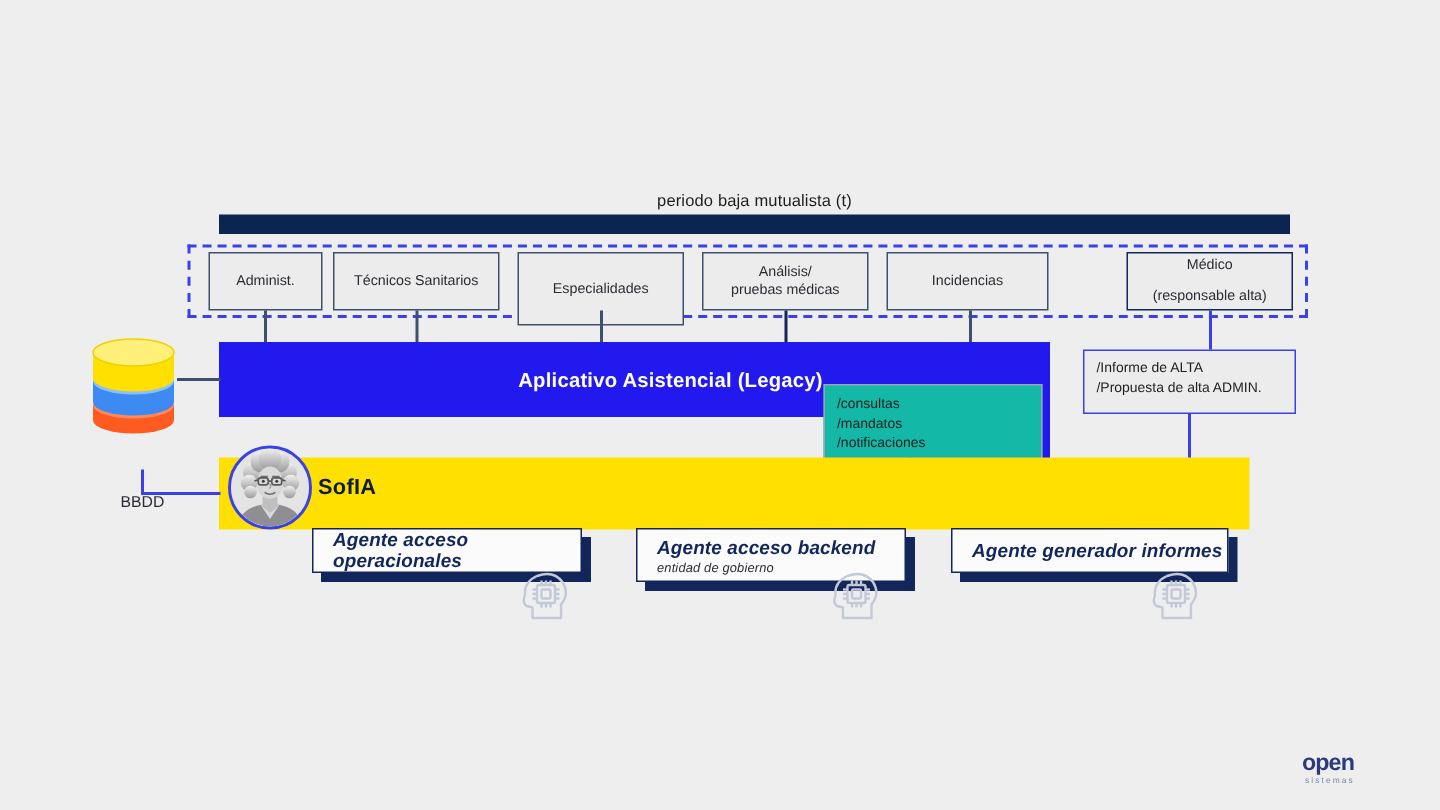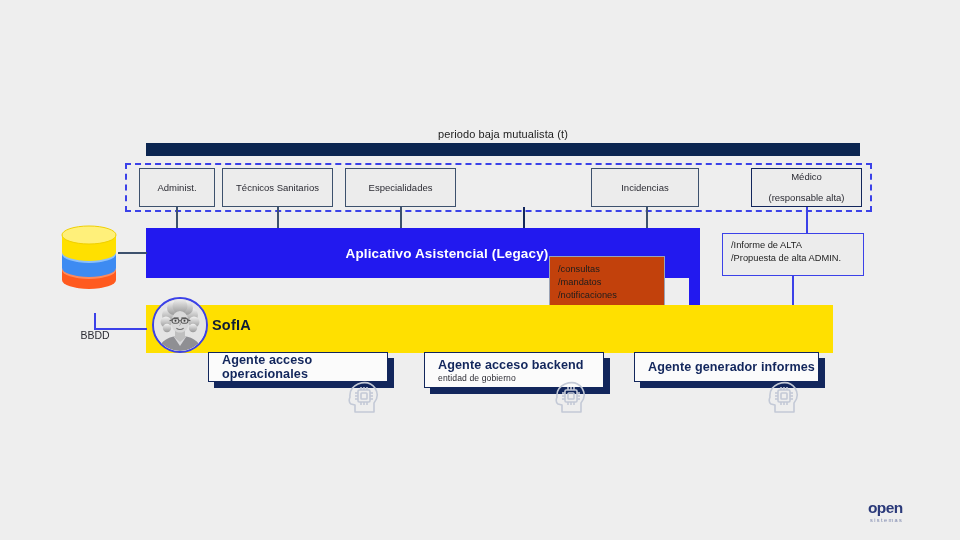--- a/index.html
+++ b/index.html
@@ -64,22 +64,22 @@
   #legacy-label{
     left:146px;top:228px;width:554px;height:50px;
     display:flex;align-items:center;justify-content:center;
     color:#ffffff;font-weight:bold;font-size:13.5px;
     letter-spacing:.15px;
     padding-left:48px;
   }
 
   
   #endpoints-box{
-    left:549px;top:256px;width:116px;height:58px;
-    background:#c2410c;
+    left:549px;top:256px;width:146px;height:58px;
+    background:#14b8a6;
     border:1.4px solid #9aa3b5;
     padding:6px 0 0 8px;
     font-size:9.3px;color:#1d1d1d;line-height:1.42;
   }
 
   
   #alta-box{
     left:722px;top:233px;width:142px;height:43px;
     background:#ececec;
     border:1.6px solid #3b41e8;
@@ -107,20 +107,21 @@
 
   
   .agent-shadow{
     background:#12265c;
   }
   .agent-card{
     background:#fbfbfb;
     border:1.4px solid #12265c;
     display:flex;flex-direction:column;justify-content:center;
     padding-left:13px;
+    font-style:italic;
   }
   .agent-title{
     font-size:12.6px;font-weight:bold;color:#12265c;letter-spacing:.1px;
   }
   .agent-sub{
     font-size:8.6px;color:#2b2b33;margin-top:1px;letter-spacing:.1px;
   }
 
   
   #bbdd-label{
@@ -143,24 +144,28 @@
   <div class="abs" id="dashed-group"></div>
 
   <div class="abs role-box" style="left:139px;top:168px;width:76px;height:39px;">
     <span>Administ.</span>
   </div>
 
   <div class="abs role-box" style="left:222px;top:168px;width:111px;height:39px;">
     <span>Técnicos Sanitarios</span>
   </div>
 
-  <div class="abs role-box" style="left:345px;top:168px;width:111px;height:39px;">
+  <div class="abs role-box" style="left:345px;top:168px;width:111px;height:49px;">
     <span>Especialidades</span>
   </div>
 
+  <div class="abs role-box" style="left:468px;top:168px;width:111px;height:39px;flex-direction:column;">
+    <span>Análisis/</span>
+    <span>pruebas médicas</span>
+  </div>
 
   <div class="abs role-box" style="left:591px;top:168px;width:108px;height:39px;">
     <span>Incidencias</span>
   </div>
 
   <div class="abs role-box accent" style="left:751px;top:168px;width:111px;height:39px;flex-direction:column;justify-content:space-between;">
     <span>Médico</span>
     <span>(responsable alta)</span>
   </div>
 

